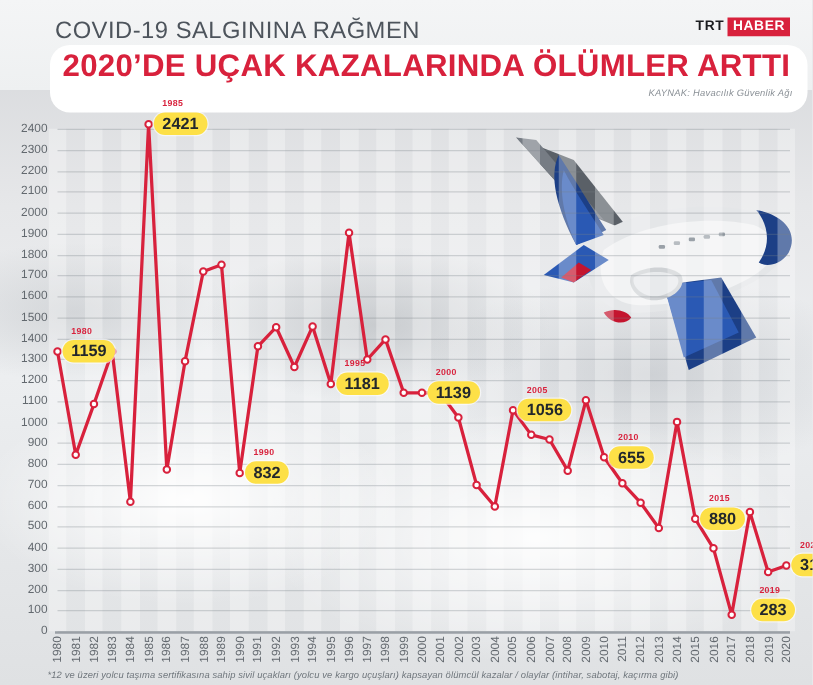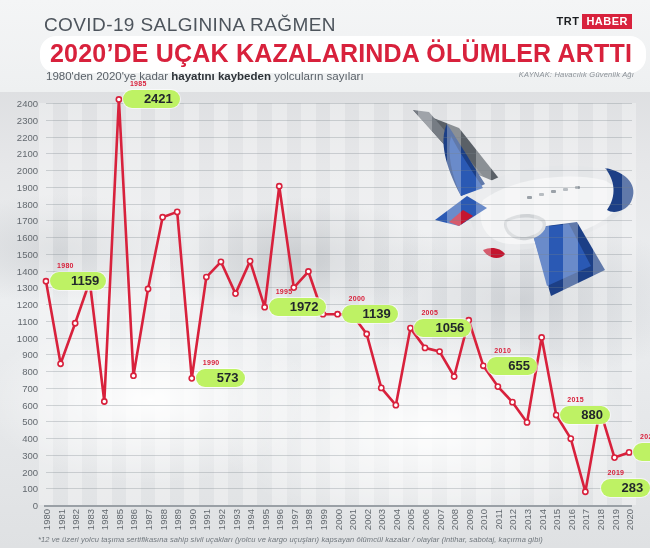--- a/index.html
+++ b/index.html
@@ -15,26 +15,26 @@
     position:absolute; inset:0;
     background:
       radial-gradient(ellipse 240px 120px at 150px 400px, rgba(255,255,255,.95), rgba(255,255,255,0) 70%),
       radial-gradient(ellipse 300px 140px at 430px 430px, rgba(255,255,255,.9), rgba(255,255,255,0) 72%),
       radial-gradient(ellipse 200px 90px  at 300px 260px, rgba(150,155,160,.40), rgba(255,255,255,0) 70%),
       radial-gradient(ellipse 260px 110px at 520px 300px, rgba(150,155,162,.35), rgba(255,255,255,0) 72%),
       radial-gradient(ellipse 180px 80px  at 60px 250px,  rgba(160,165,170,.30), rgba(255,255,255,0) 70%),
       linear-gradient(180deg,#d4d6d9 0%, #e6e7e9 30%, #eceef0 55%, #dfe1e3 100%);
   }
   
-  #header{ position:absolute; left:0; top:0; width:650px; height:92px;
+  #header{ position:absolute; left:0; top:0; width:650px; height:72px;
     background:linear-gradient(180deg,#f4f5f6 0%,#eef0f1 100%); }
   #kicker{ position:absolute; left:44px; top:14px; font-size:19px; letter-spacing:.4px;
     color:#4d545c; font-weight:400; white-space:nowrap; }
   #titlebar{ position:absolute; left:40px; top:36px; background:#fff; border-radius:16px;
-    padding:3px 14px 5px 10px; }
+    padding:3px 14px 22px 10px; }
   #title{ font-size:25px; font-weight:bold; color:#d8213c; letter-spacing:.2px; white-space:nowrap; }
   #subtitle{ position:absolute; left:46px; top:70px; font-size:11.5px; color:#5a6168; white-space:nowrap; }
   #subtitle b{ color:#2e3338; }
   #source{ position:absolute; right:16px; top:70px; font-size:7.5px; color:#8b9197;
     font-style:italic; letter-spacing:.2px; white-space:nowrap; }
   
   #logo{ position:absolute; right:18px; top:14px; display:flex; align-items:stretch; height:15px; }
   #logo .trt{ font-size:11px; font-weight:bold; color:#1b1d20; letter-spacing:.5px;
     line-height:15px; padding-right:3px; }
   #logo .haber{ font-size:11px; font-weight:bold; color:#fff; background:#d8213c;
@@ -44,43 +44,40 @@
   .col-band{ position:absolute; top:0; bottom:0; background:rgba(255,255,255,.30); }
   .gridline{ position:absolute; left:0; right:0; height:1px; background:rgba(120,128,136,.30); }
   #ylabels .yl{ position:absolute; right:594px; width:46px; text-align:right;
     font-size:9.5px; color:#63696f; transform:translateY(-50%); white-space:nowrap; }
   #xlabels .xl{ position:absolute; top:406px; font-size:9.5px; color:#63696f;
     writing-mode:vertical-rl; transform:rotate(180deg); white-space:nowrap; }
   #axisline{ position:absolute; left:-2px; top:402px; width:588px; height:1.5px; background:#9aa0a6; }
   svg.series{ position:absolute; left:0; top:0; overflow:visible; }
   .pt{ fill:#ffffff; stroke:#d8213c; stroke-width:1.6; }
   .callout{ position:absolute; transform:translateY(-50%);
-    background:#bef264; border-radius:9px; padding:1px 7px 2px 21px;
+    background:#fde047; border-radius:9px; padding:1px 7px 2px 7px;
     font-size:13px; font-weight:bold; color:#22272c; white-space:nowrap;
     box-shadow:0 0 0 1px rgba(255,255,255,.6); }
   .callout .yr{ position:absolute; top:-10px; left:7px; font-size:7px; font-weight:bold;
     color:#d8213c; letter-spacing:.3px; }
   
   #plane{ position:absolute; left:355px; top:100px; width:290px; height:215px; }
   
   #footnote{ position:absolute; left:38px; bottom:4px; font-size:7.5px; color:#6f767c;
     font-style:italic; letter-spacing:.1px; white-space:nowrap; }
 </style>
 </head>
 <body>
 
 <div id="backdrop"></div>
 
 <div id="header">
   <div id="kicker">COVID-19 SALGININA RAĞMEN</div>
   <div id="titlebar">
     <div id="title">2020’DE UÇAK KAZALARINDA ÖLÜMLER ARTTI</div>
-  </div>
-  <div id="subtitle">
-    <span>1980'den 2020'ye kadar </span><b>hayatını kaybeden</b><span> yolcuların sayıları</span>
   </div>
   <div id="source">KAYNAK: Havacılık Güvenlik Ağı</div>
   <div id="logo">
     <span class="trt">TRT</span>
     <span class="haber">HABER</span>
   </div>
 </div>
 
 <svg id="plane" viewBox="0 0 290 215">
   <g>
@@ -237,22 +234,22 @@
       <circle cx="524.776119402985" cy="335.67" r="2.6" class="pt"></circle>
       <circle cx="539.3532338308457" cy="388.7675" r="2.6" class="pt"></circle>
       <circle cx="553.9303482587064" cy="306.6925" r="2.6" class="pt"></circle>
       <circle cx="568.5074626865671" cy="354.59749999999997" r="2.6" class="pt"></circle>
       <circle cx="583.0845771144278" cy="349.405" r="2.6" class="pt"></circle>
     </svg>
   <div id="markers"></div>
   <div id="callouts">
       <div class="callout" style="left: 4px; top: 178.22px;"><span class="yr">1980</span><span>1159</span></div>
       <div class="callout" style="left: 76.8856px; top: -3.5175px;"><span class="yr">1985</span><span>2421</span></div>
-      <div class="callout" style="left: 149.771px; top: 275.37px;"><span class="yr">1990</span><span>573</span></div>
-      <div class="callout" style="left: 222.657px; top: 204.183px;"><span class="yr">1995</span><span>1972</span></div>
+      <div class="callout" style="left: 149.771px; top: 275.37px;"><span class="yr">1990</span><span>832</span></div>
+      <div class="callout" style="left: 222.657px; top: 204.183px;"><span class="yr">1995</span><span>1181</span></div>
       <div class="callout" style="left: 295.542px; top: 211.218px;"><span class="yr">2000</span><span>1139</span></div>
       <div class="callout" style="left: 368.428px; top: 225.12px; text-align: center;"><span class="yr">2005</span><span>1056</span></div>
       <div class="callout" style="left: 441.313px; top: 262.808px;"><span class="yr">2010</span><span>655</span></div>
       <div class="callout" style="left: 514.199px; top: 312.053px;"><span class="yr">2015</span><span>880</span></div>
       <div class="callout" style="left: 554.507px; top: 384.597px;"><span class="yr">2019</span><span>283</span></div>
       <div class="callout" style="left: 587.085px; top: 349.405px;"><span class="yr">2020</span><span>314</span></div>
     </div>
   <div id="xlabels">
       <div class="xl" style="left: -5px;">1980</div>
       <div class="xl" style="left: 9.57711px;">1981</div>

